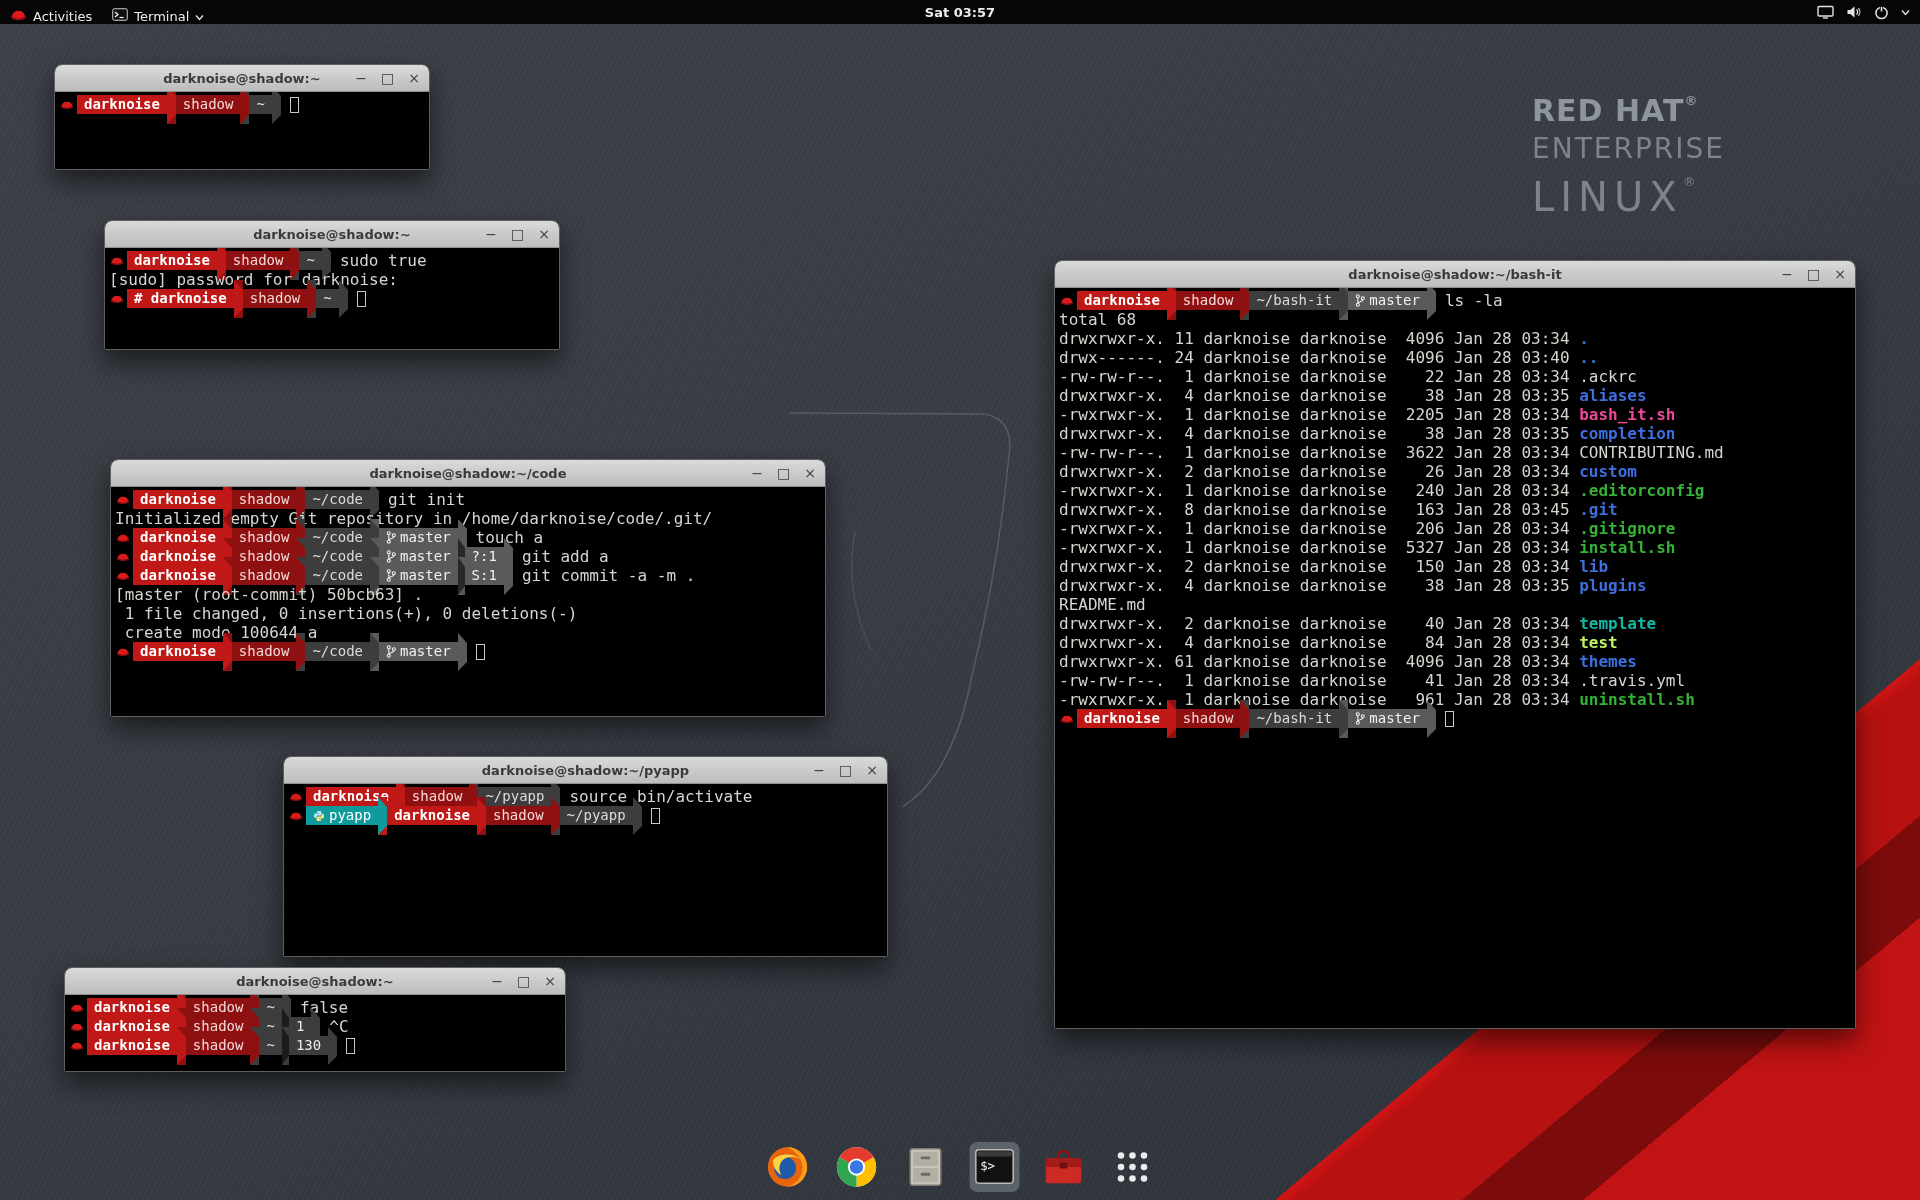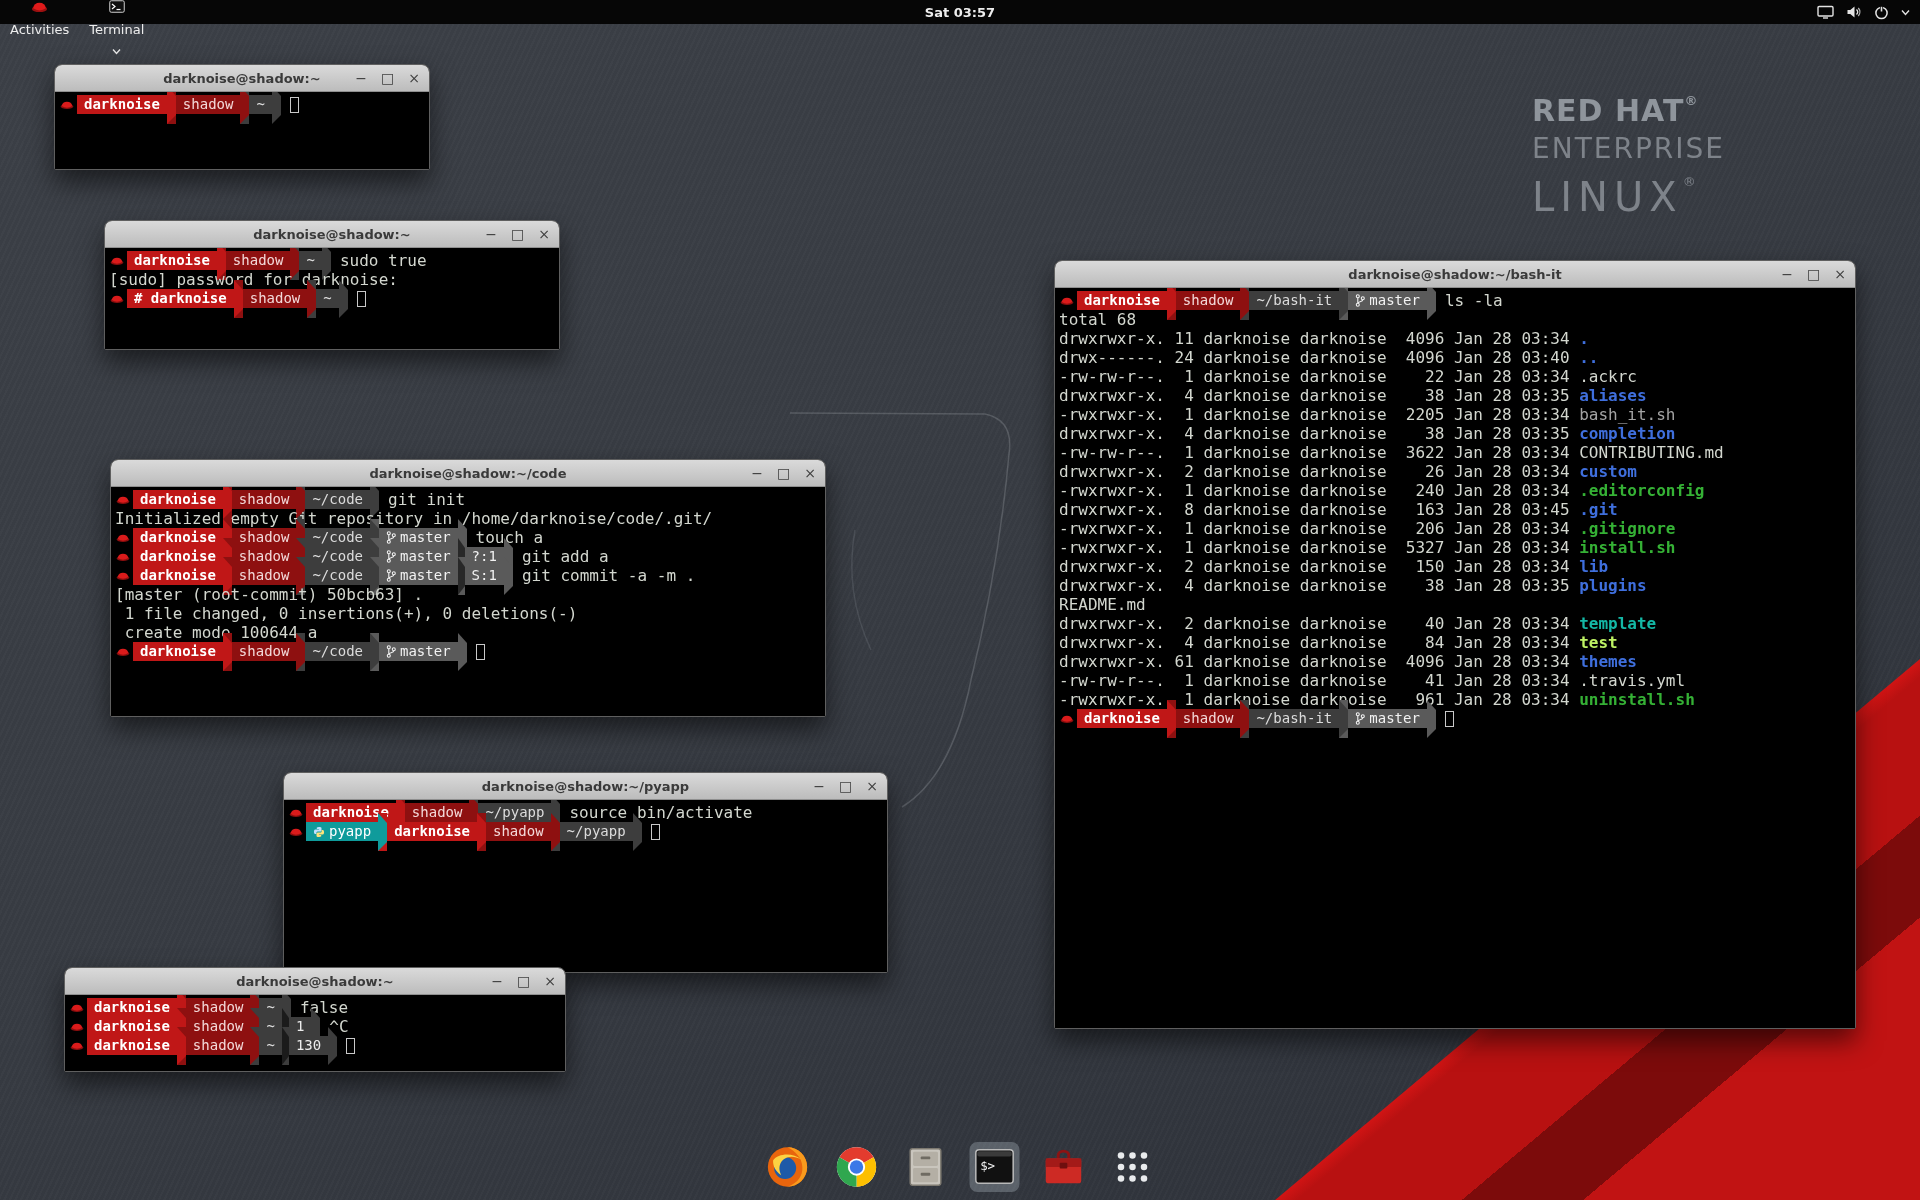--- a/index.html
+++ b/index.html
@@ -22,21 +22,21 @@
   #watermark{position:absolute;left:1532px;top:96px;line-height:1;user-select:none;}
   .wm1{font-size:30px;font-weight:bold;letter-spacing:1px;color:#8f959c;}
   .wm2{font-size:28px;letter-spacing:2px;color:#7e838a;margin-top:9px;}
   .wm3{font-size:40px;letter-spacing:6px;color:#7e838a;margin-top:14px;}
   .wmreg{font-size:13px;vertical-align:top;position:relative;top:-2px;}
 
   
   #topbar{position:absolute;top:0;left:0;right:0;height:24px;background:#060606;color:#ededed;
     display:flex;align-items:center;font-size:13px;z-index:90;}
   .tb-left{display:flex;align-items:center;height:100%;}
-  .tb-item{display:flex;align-items:center;gap:6px;padding:0 10px;height:100%;flex-direction:column;}
+  .tb-item{display:flex;align-items:flex-end;gap:6px;padding:0 10px;height:100%;}
   .tb-clock{position:absolute;left:0;right:0;text-align:center;font-weight:bold;pointer-events:none;}
   .tb-right{margin-left:auto;display:flex;align-items:center;gap:12px;padding-right:10px;height:100%;z-index:2;}
   .tb-right span{display:inline-flex;align-items:center;}
 
   
   #windows-layer{position:absolute;inset:0;z-index:10;}
   .window{position:absolute;background:#000;border:1px solid #5f5f5f;border-radius:8px 8px 2px 2px;
     box-shadow:0 12px 26px rgba(0,0,0,0.55);}
   .titlebar{height:26px;background:linear-gradient(#dadada,#bcbcbc);border-bottom:1px solid #8f8f8f;
     border-radius:7px 7px 0 0;display:flex;align-items:center;justify-content:center;position:relative;}
@@ -223,21 +223,21 @@
               <ellipse cx="7.5" cy="8.2" rx="6.8" ry="2.7" fill="#8c0e0e"></ellipse>
               <path d="M1.8 7.6 Q2.6 3 7.5 3 Q12.4 3 13.2 7.6 Q10.5 9.6 7.5 9.6 Q4.5 9.6 1.8 7.6 Z" fill="#da1b1b"></path>
             </svg></span><span class="seg" style="background: rgb(192, 23, 23); color: rgb(255, 255, 255); font-weight: bold;">darknoise</span><span class="parrow" style="border-left-color: rgb(192, 23, 23); background-color: rgb(142, 16, 16);"></span><span class="seg" style="background: rgb(142, 16, 16); color: rgb(243, 217, 217);">shadow</span><span class="parrow" style="border-left-color: rgb(142, 16, 16); background-color: rgb(61, 61, 61);"></span><span class="seg" style="background: rgb(61, 61, 61); color: rgb(220, 220, 220);">~/code</span><span class="parrow" style="border-left-color: rgb(61, 61, 61); background-color: rgb(90, 90, 90);"></span><span class="seg" style="background: rgb(90, 90, 90); color: rgb(242, 242, 242);"><span class="segicon"><svg width="10" height="13" viewBox="0 0 10 13">
                 <circle cx="2.8" cy="2.3" r="1.5" fill="none" stroke="currentColor" stroke-width="1.1"></circle>
                 <circle cx="2.8" cy="10.7" r="1.5" fill="none" stroke="currentColor" stroke-width="1.1"></circle>
                 <circle cx="7.8" cy="4.3" r="1.5" fill="none" stroke="currentColor" stroke-width="1.1"></circle>
                 <path d="M2.8 3.8 V9.2 M7.8 5.8 C7.8 8 2.8 7.4 2.8 9.2" fill="none" stroke="currentColor" stroke-width="1.1"></path>
               </svg></span>master</span><span class="parrow" style="border-left-color: rgb(90, 90, 90); background-color: transparent;"></span><span class="cursor"></span></div>
       </div>
     </div>
-    <div class="window" style="left: 283px; top: 772px; width: 603px; height: 199px;">
+    <div class="window" style="left: 283px; top: 756px; width: 603px; height: 199px;">
       <div class="titlebar">
         <span class="wtitle">darknoise@shadow:~/pyapp</span>
         <div class="win-buttons">
           <span class="wbtn">−</span>
           <span class="wbtn">□</span>
           <span class="wbtn">×</span>
         </div>
       </div>
       <div class="term">
         <div class="tline"><span class="hat"><svg width="14" height="11" viewBox="0 0 15 12">
@@ -294,21 +294,21 @@
                 <circle cx="2.8" cy="2.3" r="1.5" fill="none" stroke="currentColor" stroke-width="1.1"></circle>
                 <circle cx="2.8" cy="10.7" r="1.5" fill="none" stroke="currentColor" stroke-width="1.1"></circle>
                 <circle cx="7.8" cy="4.3" r="1.5" fill="none" stroke="currentColor" stroke-width="1.1"></circle>
                 <path d="M2.8 3.8 V9.2 M7.8 5.8 C7.8 8 2.8 7.4 2.8 9.2" fill="none" stroke="currentColor" stroke-width="1.1"></path>
               </svg></span>master</span><span class="parrow" style="border-left-color: rgb(90, 90, 90); background-color: transparent;"></span><span class="cmd">ls -la</span></div>
         <div class="tline">total 68</div>
         <div class="tline"><span>drwxrwxr-x. 11 darknoise darknoise  4096 Jan 28 03:34 </span><span style="color: rgb(63, 111, 221); font-weight: bold;">.</span></div>
         <div class="tline"><span>drwx------. 24 darknoise darknoise  4096 Jan 28 03:40 </span><span style="color: rgb(63, 111, 221); font-weight: bold;">..</span></div>
         <div class="tline"><span>-rw-rw-r--.  1 darknoise darknoise    22 Jan 28 03:34 </span><span style="color: rgb(211, 215, 207);">.ackrc</span></div>
         <div class="tline"><span>drwxrwxr-x.  4 darknoise darknoise    38 Jan 28 03:35 </span><span style="color: rgb(63, 111, 221); font-weight: bold;">aliases</span></div>
-        <div class="tline"><span>-rwxrwxr-x.  1 darknoise darknoise  2205 Jan 28 03:34 </span><span style="color: #a3a3a3; font-weight: normal;">bash_it.sh</span></div>
+        <div class="tline"><span>-rwxrwxr-x.  1 darknoise darknoise  2205 Jan 28 03:34 </span><span style="color: #ec4899; font-weight: bold;">bash_it.sh</span></div>
         <div class="tline"><span>drwxrwxr-x.  4 darknoise darknoise    38 Jan 28 03:35 </span><span style="color: rgb(63, 111, 221); font-weight: bold;">completion</span></div>
         <div class="tline"><span>-rw-rw-r--.  1 darknoise darknoise  3622 Jan 28 03:34 </span><span style="color: rgb(211, 215, 207);">CONTRIBUTING.md</span></div>
         <div class="tline"><span>drwxrwxr-x.  2 darknoise darknoise    26 Jan 28 03:34 </span><span style="color: rgb(63, 111, 221); font-weight: bold;">custom</span></div>
         <div class="tline"><span>-rwxrwxr-x.  1 darknoise darknoise   240 Jan 28 03:34 </span><span style="color: rgb(53, 177, 53); font-weight: bold;">.editorconfig</span></div>
         <div class="tline"><span>drwxrwxr-x.  8 darknoise darknoise   163 Jan 28 03:45 </span><span style="color: rgb(63, 111, 221); font-weight: bold;">.git</span></div>
         <div class="tline"><span>-rwxrwxr-x.  1 darknoise darknoise   206 Jan 28 03:34 </span><span style="color: rgb(53, 177, 53); font-weight: bold;">.gitignore</span></div>
         <div class="tline"><span>-rwxrwxr-x.  1 darknoise darknoise  5327 Jan 28 03:34 </span><span style="color: rgb(53, 177, 53); font-weight: bold;">install.sh</span></div>
         <div class="tline"><span>drwxrwxr-x.  2 darknoise darknoise   150 Jan 28 03:34 </span><span style="color: rgb(63, 111, 221); font-weight: bold;">lib</span></div>
         <div class="tline"><span>drwxrwxr-x.  4 darknoise darknoise    38 Jan 28 03:35 </span><span style="color: rgb(63, 111, 221); font-weight: bold;">plugins</span></div>
         <div class="tline"><span style="color: rgb(211, 215, 207);">README.md</span></div>

